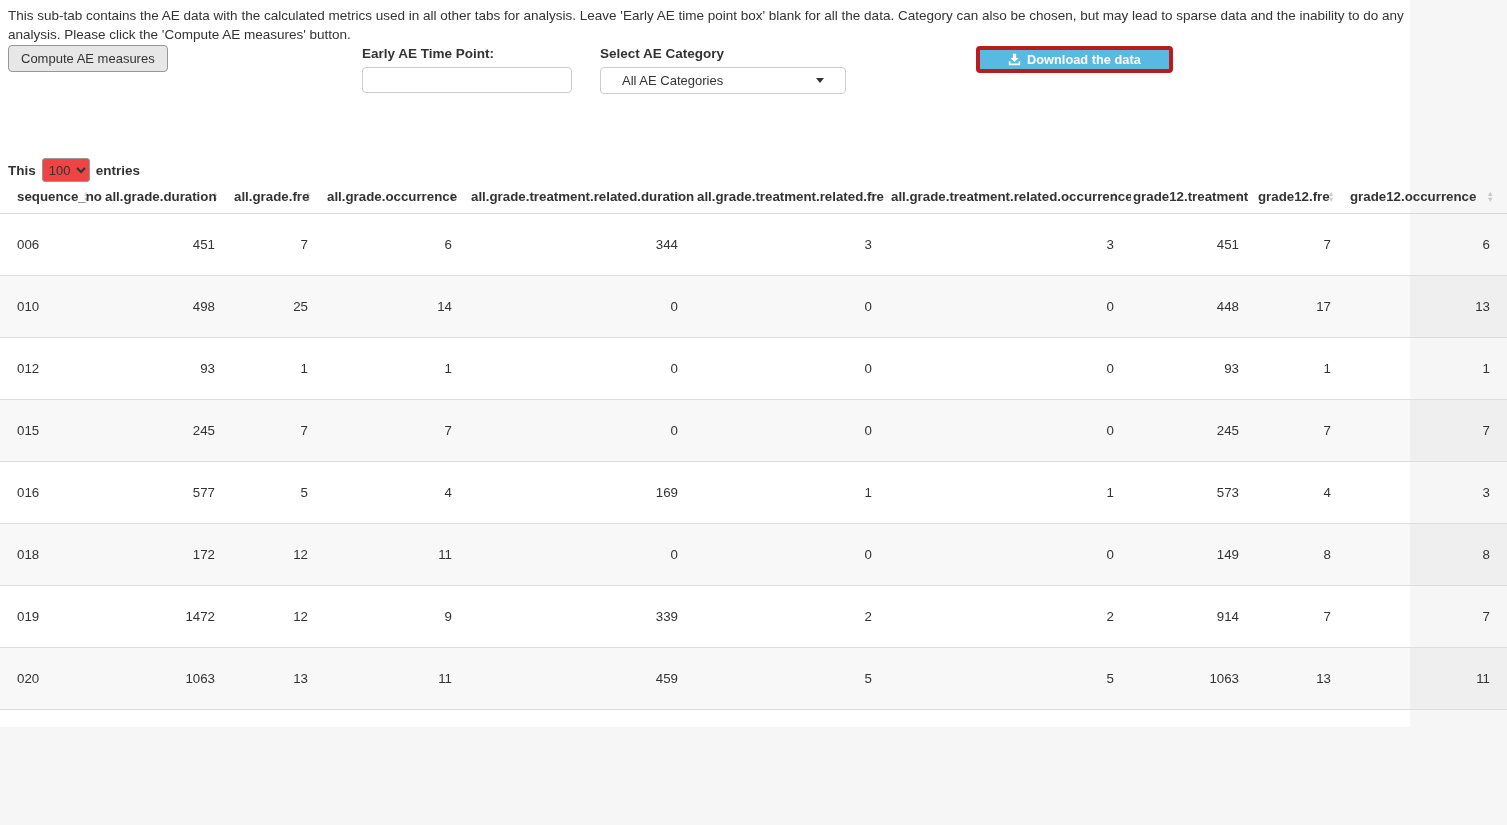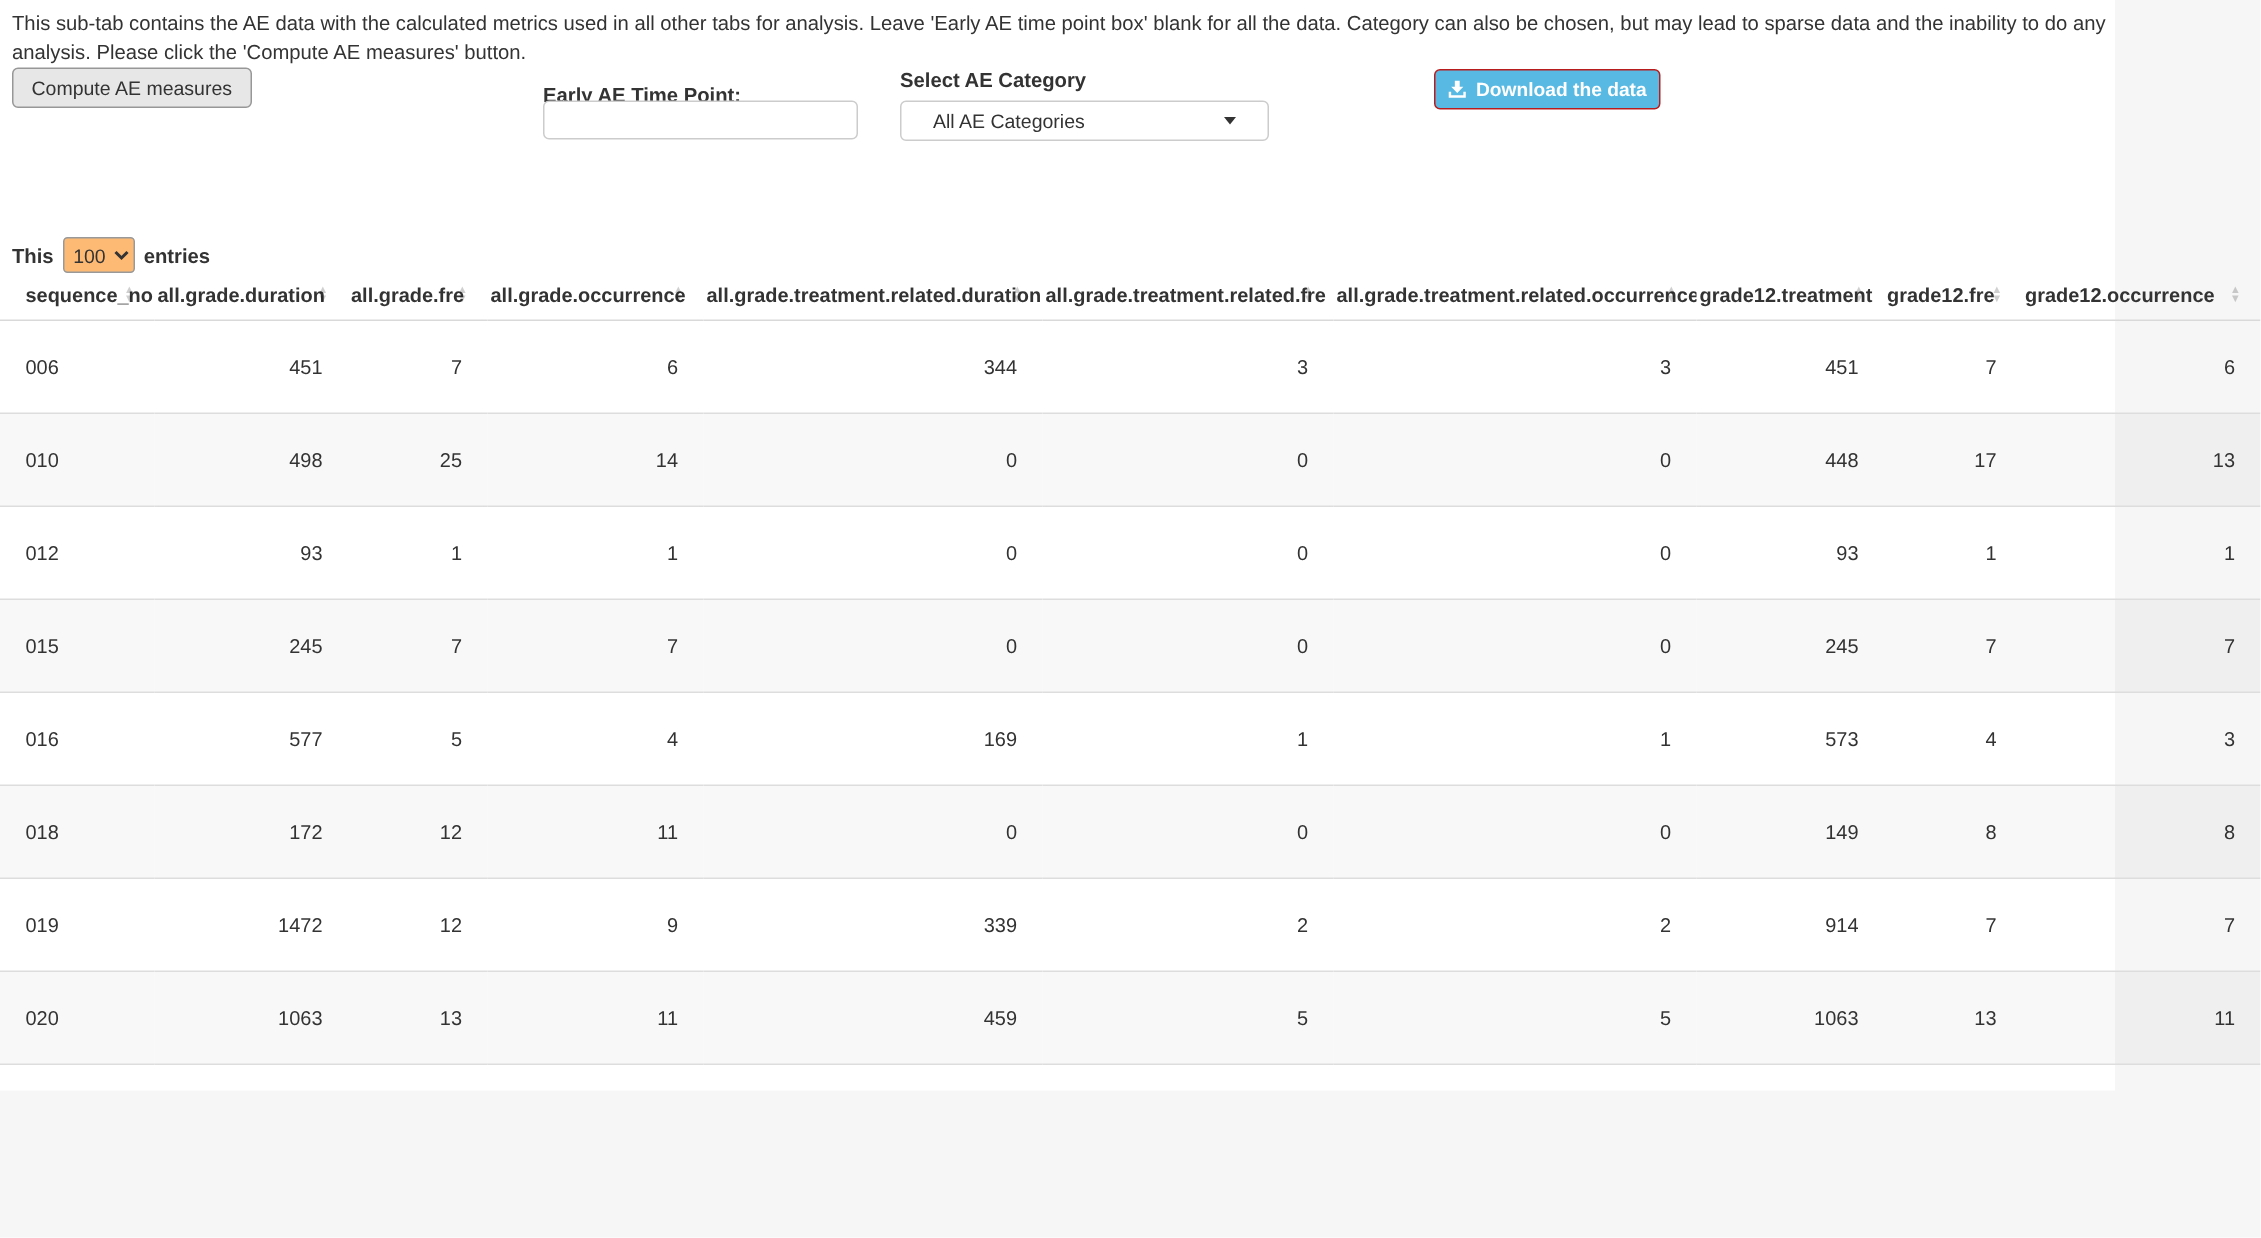--- a/index.html
+++ b/index.html
@@ -22,52 +22,52 @@
   }
 
   
   .btn-default {
     position: absolute; left: 8px; top: 45px;
     padding: 5px 12px; font-size: 13px; color: #333;
     background: #e7e7e7; border: 1px solid #979797; border-radius: 4px;
     cursor: pointer; font-family: inherit;
   }
   .field-label { position: absolute; font-size: 13.5px; font-weight: 700; color: #333; }
-  .lbl-early { left: 362px; top: 56px; }
+  .lbl-early { left: 362px; top: 46px; }
   .lbl-category { left: 600px; top: 46px; }
   .text-input {
     position: absolute; left: 362px; top: 67px; width: 210px; height: 26px;
     border: 1px solid #ccc; border-radius: 4px; padding: 3px 8px;
     font-size: 13px; font-family: inherit; color: #333; background: #fff;
   }
   .select-box {
     position: absolute; left: 600px; top: 67px; width: 246px; height: 27px;
     border: 1px solid #ccc; border-radius: 4px; background: #fff;
     display: flex; align-items: center; justify-content: space-between;
     padding: 0 21px; font-size: 13px; color: #333; cursor: pointer;
   }
   .caret-down {
     width: 0; height: 0;
     border-left: 4.5px solid transparent; border-right: 4.5px solid transparent;
     border-top: 5px solid #333;
   }
   .btn-download {
-    position: absolute; left: 956px; top: 46px; height: 27px;
+    position: absolute; left: 976px; top: 46px; height: 27px;
     display: inline-flex; align-items: center; gap: 6px;
-    padding: 0 8px; font-size: 12.8px; font-weight: 700; color: #fff;
-    background: #58b9e3; border: 1px solid #b91c1c; border-radius: 4px;
+    padding: 0 28px; font-size: 12.8px; font-weight: 700; color: #fff;
+    background: #58b9e3; border: 4px solid #b91c1c; border-radius: 4px;
     cursor: pointer; font-family: inherit;
   }
 
   
   .dt-length { position: absolute; left: 8px; top: 157px; height: 26px; display: flex; align-items: center; gap: 6px; }
   .dt-length .dt-lbl, .dt-search .dt-lbl { font-size: 13.5px; font-weight: 700; color: #333; }
   .dt-length select {
     height: 24px; min-width: 46px; font-size: 13px; font-family: inherit;
-    border: 1px solid #999; border-radius: 3px; background: #fdba74; color: #333;
+    border: 1px solid #999; border-radius: 3px; background: #ef4444; color: #333;
     padding: 0 2px;
   }
   .dt-search { position: absolute; left: 1187px; top: 157px; height: 26px; display: flex; align-items: center; gap: 5px; }
   .dt-search input {
     width: 164px; height: 26px; border: 1px solid #b5b5b5; border-radius: 3px;
     padding: 3px 8px; font-size: 13px; font-family: inherit; background: #fff;
   }
 
   
   table.dataTable {

